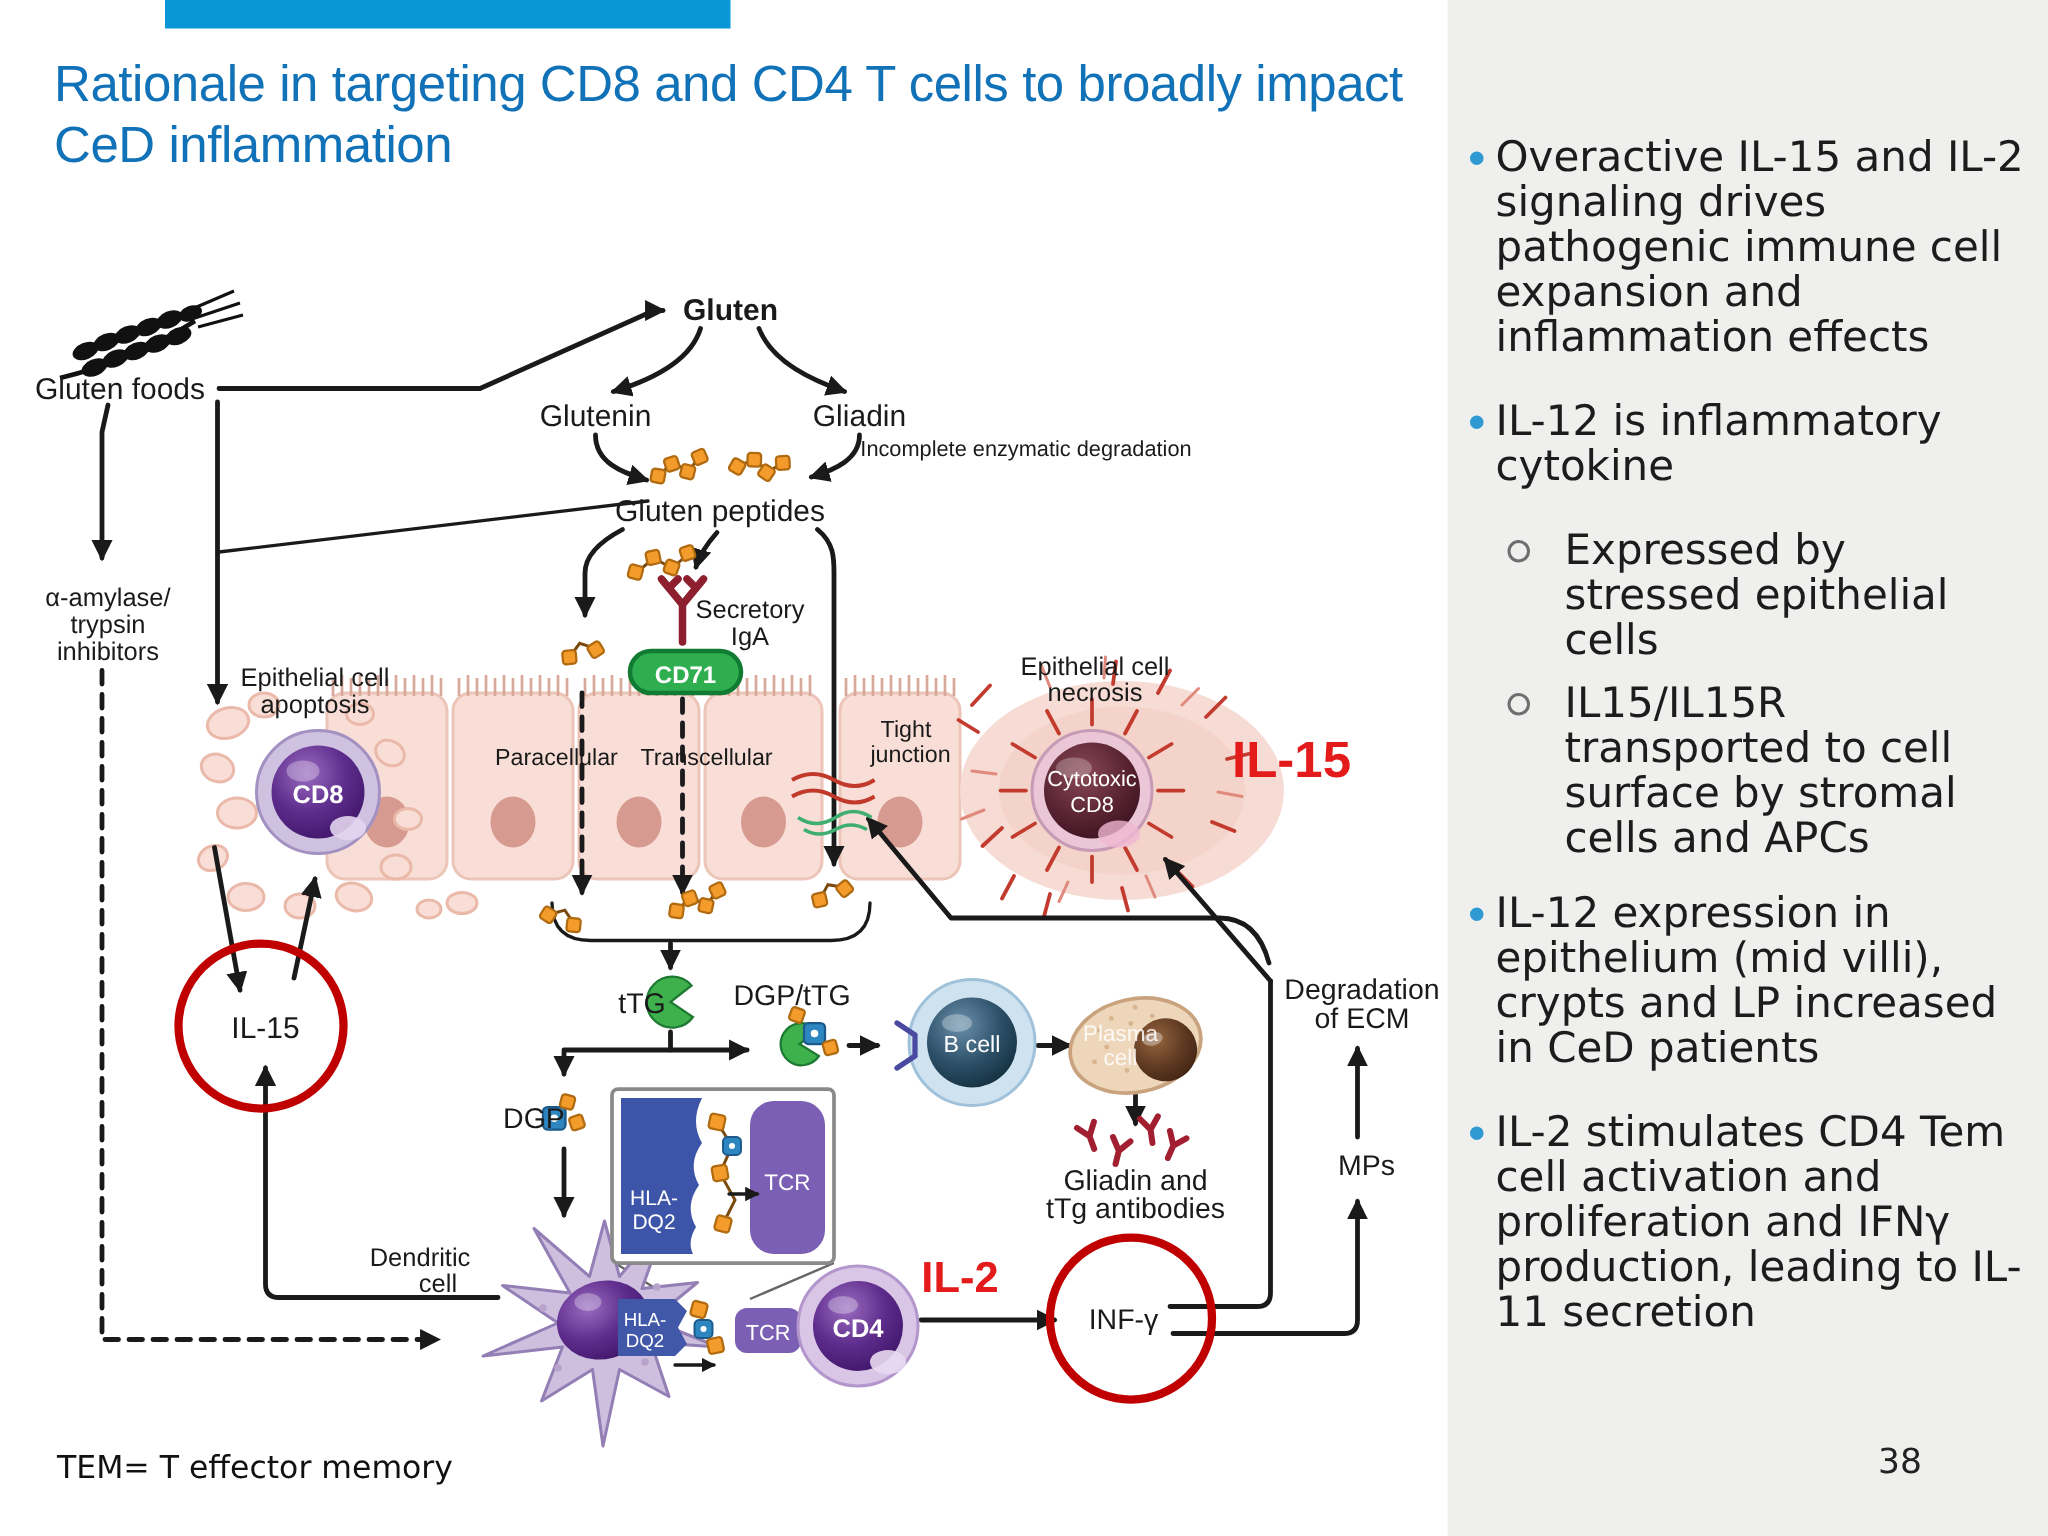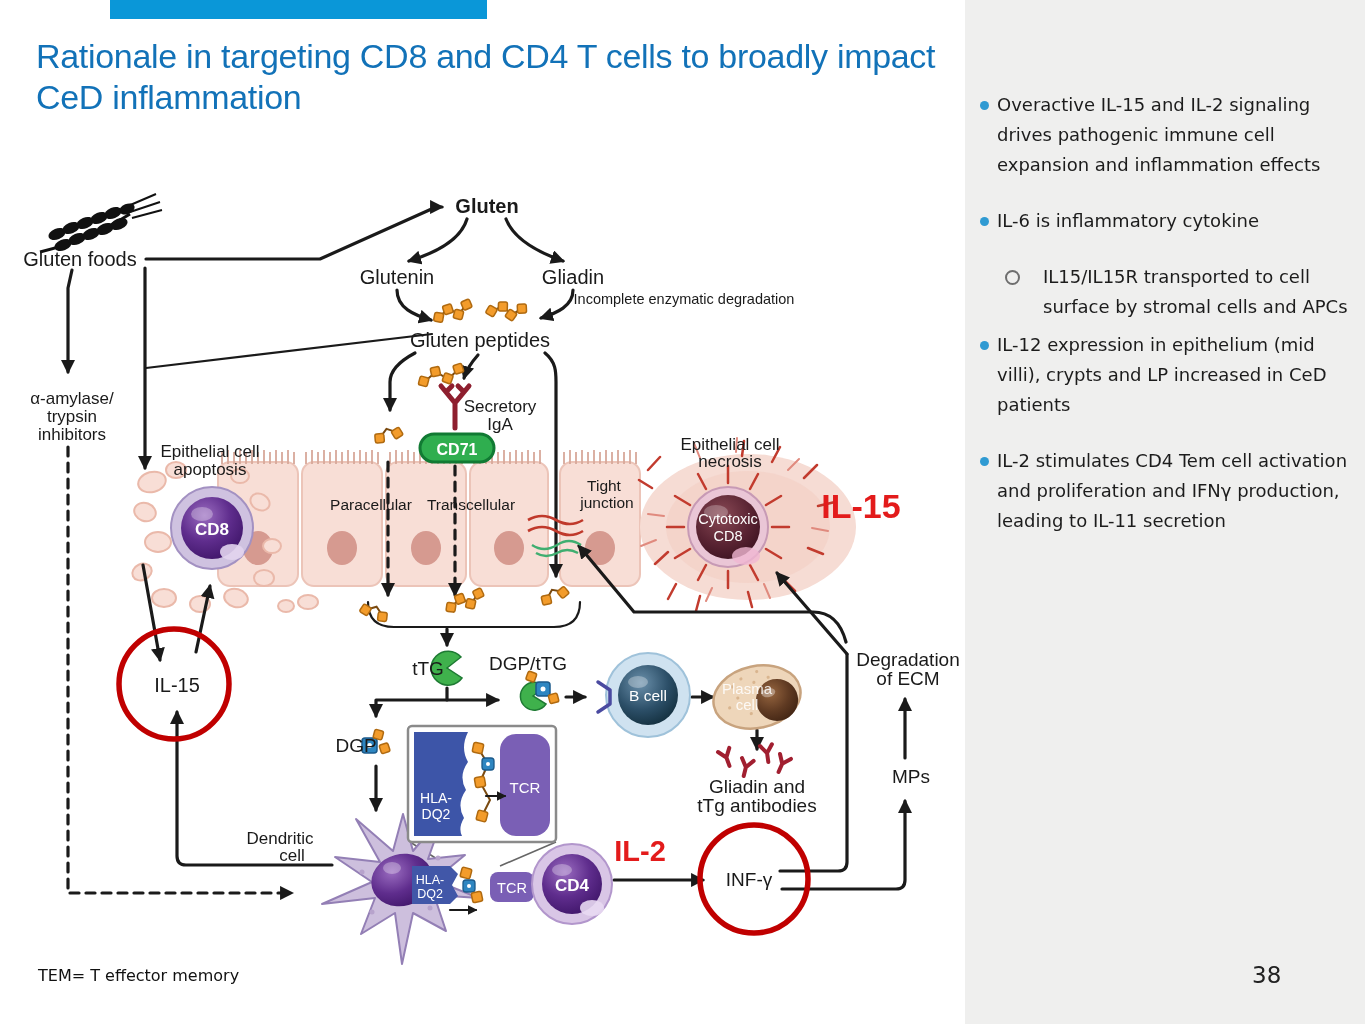--- a/index.html
+++ b/index.html
@@ -3,29 +3,29 @@
 <meta charset="utf-8">
 <style>
   html,body{margin:0;padding:0;}
   body{width:1365px;height:1024px;position:relative;background:#ffffff;overflow:hidden;
        font-family:"DejaVu Sans",sans-serif;}
   .topbar{position:absolute;left:110px;top:0;width:377px;height:19px;background:#0a97d8;}
   .title{position:absolute;left:36px;top:36px;width:900px;font-family:"Liberation Sans",sans-serif;
          font-weight:normal;font-size:34px;line-height:1.22;color:#1272b8;letter-spacing:-0.3px;}
   .sidebar{position:absolute;left:965px;top:0;width:400px;height:1024px;background:#efefee;
            box-sizing:border-box;padding:90px 10px 0 14px;}
-  .bullets{list-style:none;margin:0;padding:0;font-size:18px;line-height:30px;color:#1c1c1c;}
+  .bullets{list-style:none;margin:0;padding:0;font-size:28px;line-height:30px;color:#1c1c1c;}
   .bullets li{position:relative;}
   .l1{padding-left:18px;margin:0 0 26px 0;}
   .l1::before{content:"";position:absolute;left:1px;top:11px;width:9px;height:9px;border-radius:50%;
               background:#2f9ad2;}
   .l2{margin:0 0 12px 20px;padding-left:44px;}
   .l2::before{content:"";position:absolute;left:6px;top:8px;width:11px;height:11px;border-radius:50%;
               border:2px solid #6e6e6e;background:transparent;}
-  .footnote{position:absolute;left:38px;top:966px;font-size:16px;color:#111;}
+  .footnote{position:absolute;left:38px;top:966px;font-size:21px;color:#111;}
   .pageno{position:absolute;left:1252px;top:962px;width:60px;text-align:left;font-size:23px;color:#222;}
   .diagram{position:absolute;left:0;top:0;width:965px;height:1024px;}
   
   .ln{stroke:#1a1a1a;stroke-width:3.2;fill:none;stroke-linecap:round;stroke-linejoin:round;}
   .thin{stroke-width:2.2;}
   .dash{stroke-dasharray:9 7;}
   .gray{stroke:#666;stroke-width:1.6;}
   text{font-family:"Liberation Sans",sans-serif;fill:#1a1a1a;}
   .lbl{font-size:19px;text-anchor:middle;}
   .lbl20{font-size:20px;text-anchor:middle;}
@@ -46,22 +46,23 @@
 </style>
 </head>
 <body>
 
 <div class="topbar"></div>
 <div class="title">Rationale in targeting CD8 and CD4 T cells to broadly impact CeD inflammation</div>
 
 <aside class="sidebar">
   <ul class="bullets">
     <li class="l1"><span>Overactive IL-15 and IL-2 signaling drives pathogenic immune cell expansion and inflammation effects</span></li>
-    <li class="l1"><span>IL-6 is inflammatory cytokine</span></li>
-    <li class="l2" style="margin-bottom:8px"><span>IL15/IL15R transported to cell surface by stromal cells and APCs</span></li>
+    <li class="l1"><span>IL-12 is inflammatory cytokine</span></li>
+    <li class="l2"><span>Expressed by stressed epithelial cells</span></li>
+    <li class="l2" style="margin-bottom:20px"><span>IL15/IL15R transported to cell surface by stromal cells and APCs</span></li>
     <li class="l1"><span>IL-12 expression in epithelium (mid villi), crypts and LP increased in CeD patients</span></li>
     <li class="l1"><span>IL-2 stimulates CD4 Tem cell activation and proliferation and IFNγ production, leading to IL-11 secretion</span></li>
   </ul>
 </aside>
 
 <div class="footnote">TEM= T effector memory</div>
 <div class="pageno">38</div>
 
 <svg class="diagram" viewBox="0 0 965 1024" xmlns="http://www.w3.org/2000/svg">
   <defs>

